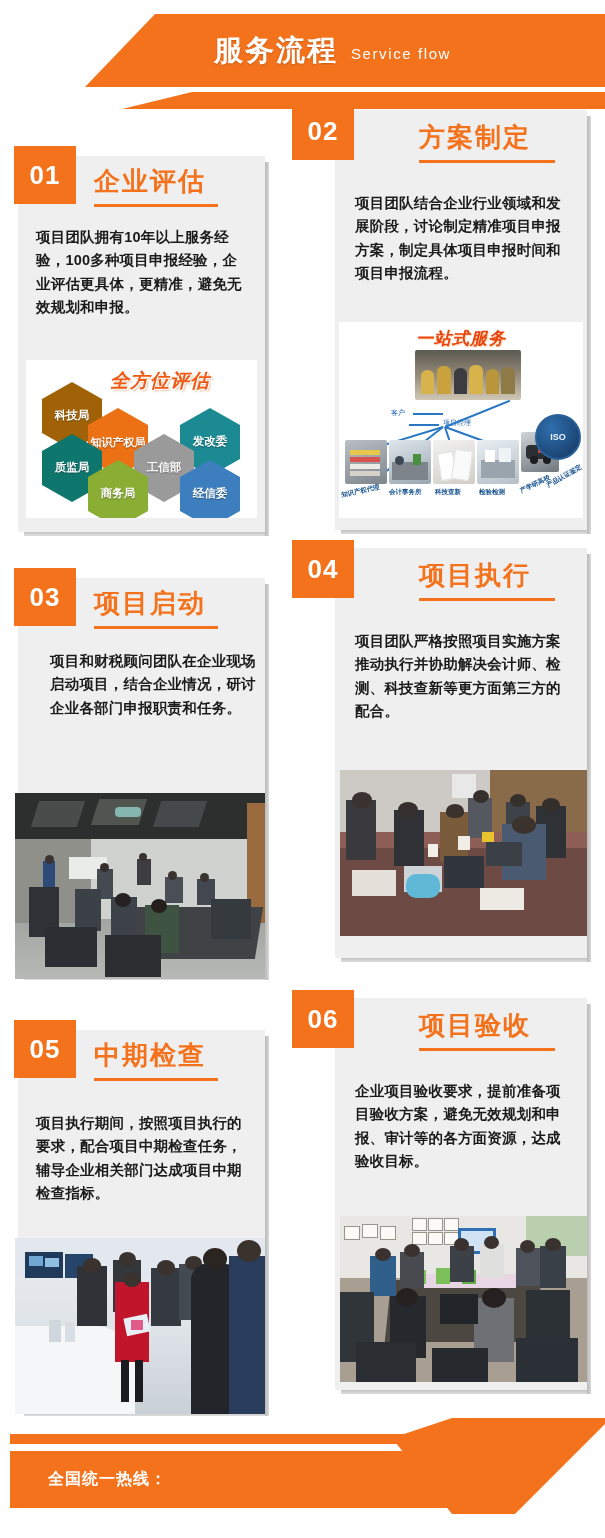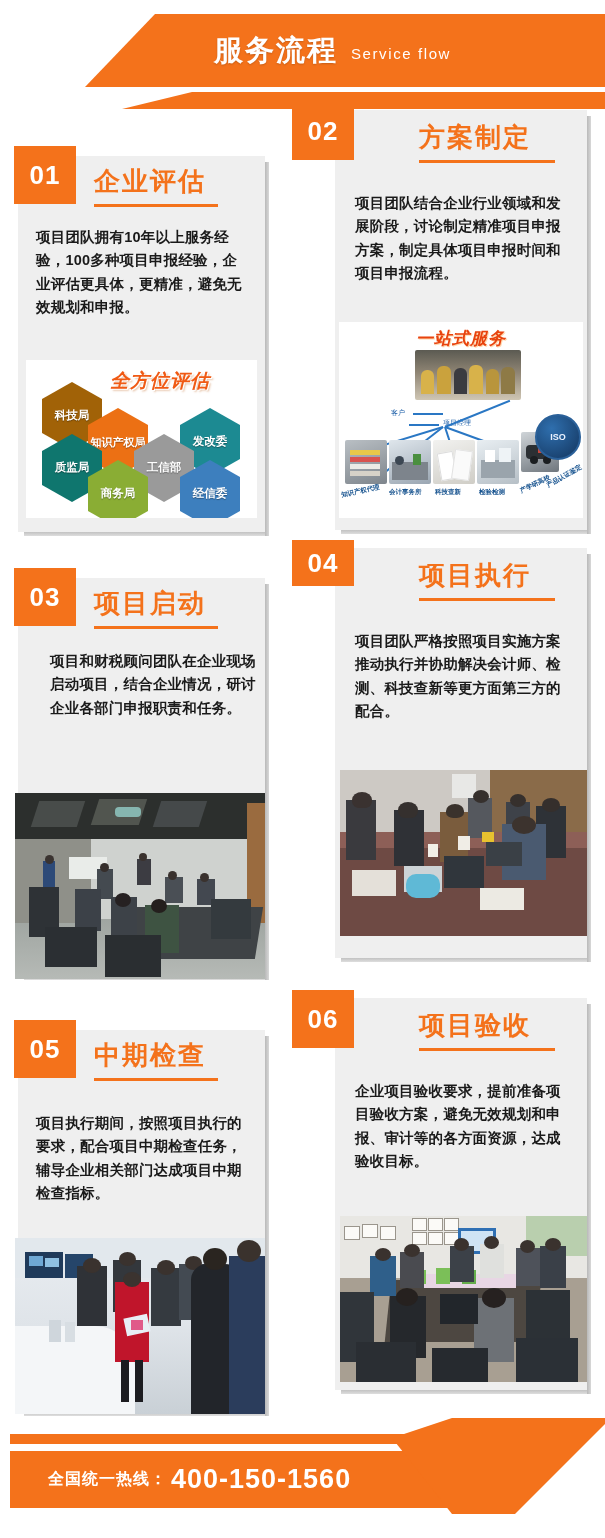--- a/index.html
+++ b/index.html
@@ -272,21 +272,21 @@
         <div class="sc" style="left:14px;top:94px;width:30px;height:50px;background:#2e3236;"></div>
         <div class="sc" style="left:30px;top:134px;width:52px;height:40px;background:#2b2f33;"></div>
         <div class="sc" style="left:90px;top:142px;width:56px;height:42px;background:#2a2e31;"></div>
         <div class="sc" style="left:196px;top:106px;width:40px;height:40px;background:#343a3e;"></div>
       </div>
     </div>
   </div>
 
   <div class="card" style="left:335px;top:548px;width:252px;height:410px;">
     <div class="card-inner">
-      <div class="badge" style="left:-43px;top:-8px;width:62px;height:46px;">04</div>
+      <div class="badge" style="left:-43px;top:-8px;width:62px;height:58px;">04</div>
       <div class="card-title" style="left:84px;top:10px;">项目执行</div>
       <div class="title-rule" style="left:84px;top:50px;width:136px;"></div>
       <div class="card-body" style="left:20px;top:82px;width:212px;">项目团队严格按照项目实施方案推动执行并协助解决会计师、检测、科技查新等更方面第三方的配合。</div>
 
       <div class="photo" style="left:5px;top:222px;width:247px;height:166px;
                   background:linear-gradient(180deg,#d8d6d2 0%,#b8b3ac 40%,#8e867e 100%);">
         <div class="sc" style="left:0;top:0;width:247px;height:62px;background:#cdc9c4;"></div>
         <div class="sc" style="left:150px;top:0;width:97px;height:88px;background:#8a6b49;"></div>
         <div class="sc" style="left:112px;top:4px;width:24px;height:24px;background:#e8e8e6;"></div>
         <div class="sc" style="left:0;top:62px;width:247px;height:104px;background:#8d5f57;"></div>
@@ -410,17 +410,16 @@
       </div>
     </div>
   </div>
 
   <div class="footer">
     <div class="ft-stripe"></div>
     <div class="ft-band"></div>
     <div class="ft-diag"></div>
     <div class="ft-text">
       <span class="ft-label">全国统一热线：</span>
-      <span class="ft-phone">400-150-1560</span>
     </div>
   </div>
 
 </div>
 
 </body></html>

